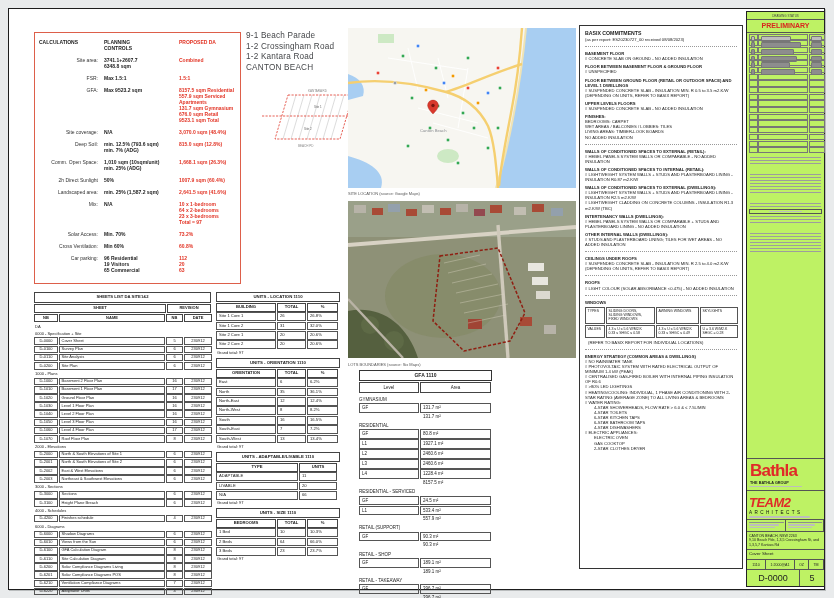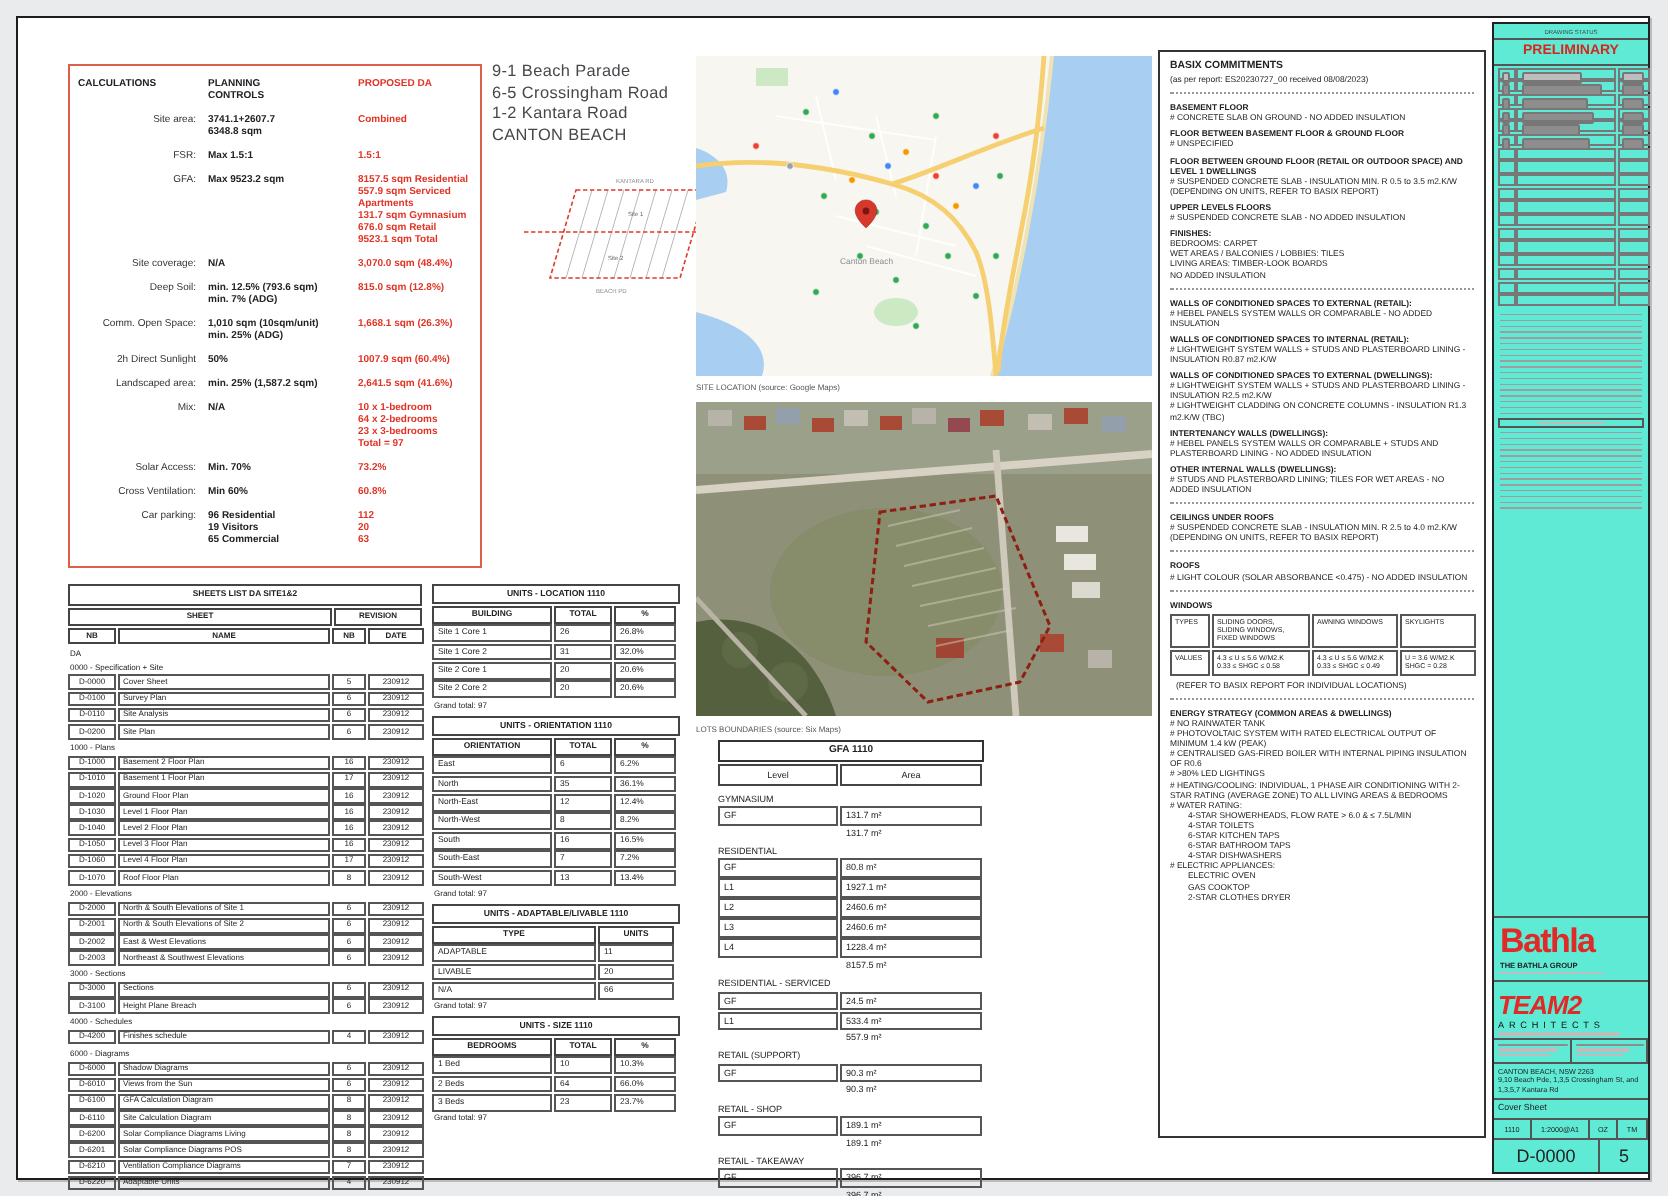--- a/index.html
+++ b/index.html
@@ -56,21 +56,21 @@
   .bx-sub{margin-top:1px}
   .t-h{font-weight:bold;margin-top:3px}
   .t-d{border-top:1px dotted #999;margin:4px 0;height:0}
   .t-i{padding-left:9px}
   .t-n{margin-top:2px;padding-left:3px}
   .wtab{margin-top:2px;font-size:3.5px;line-height:4.1px}
   .wrow{display:grid;grid-template-columns:20px 49px 43px 38px;column-gap:1px;margin-bottom:0.6px}
   .wrow div{border:0.5px solid #555;padding:1.5px;white-space:pre-line}
 
   
-  .tb{left:737px;top:2px;width:79px;height:576px;border:1px solid #222;box-sizing:border-box;font-size:3.5px;background:#5eead4}
+  .tb{left:737px;top:2px;width:79px;height:576px;border:1px solid #222;box-sizing:border-box;font-size:3.5px;background:#bef264}
   .tb-status{text-align:center;border-bottom:0.5px solid #555;padding:1.5px 0;font-size:3px;color:#444}
   .tb-prelim{color:#d9251d;font-weight:bold;text-align:center;font-size:7px;padding:2px 0 2.5px;border-bottom:0.5px solid #555}
   .rev-row{display:grid;grid-template-columns:9px 50px 16px;column-gap:0.6px;margin-bottom:0.5px}
   .rev-row div{border:0.5px solid #777;height:4.2px}
   .revs{padding:1px 1.5px}
   .bar{height:1.5px;background:#8d8d8d;border-radius:1px;margin:1px 1.5px}
   .bar.lt{background:#bdbdbd}
   .tb-notes{height:50px;margin:2px 3px;background:repeating-linear-gradient(to bottom,#9d9d9d 0,#9d9d9d .7px,transparent .7px,transparent 2.9px)}
   .tb-mid{border:0.5px solid #555;margin:2px 2px;padding:1px 6px}
   .tb-bottom{position:absolute;left:0;right:0;bottom:0;border-top:0.5px solid #555}
@@ -581,21 +581,21 @@
         <div>3 Beds</div>
           <div>23</div>
           <div>23.7%</div>
       </div>
     </div>
     <div class="ut-foot">Grand total: 97</div>
   </div>
 
   <div class="abs address">
     <div>9-1 Beach Parade</div>
-    <div>6-5 Crossingham Road</div>
+    <div>1-2 Crossingham Road</div>
     <div>1-2 Kantara Road</div>
     <div>CANTON BEACH</div>
   </div>
 
   <svg class="abs" style="left:247px;top:76px" width="114" height="68" viewBox="0 0 114 68">
     <g stroke="#999" stroke-width="0.35">
       <line x1="40" y1="10" x2="27" y2="54"></line>
         <line x1="48" y1="10" x2="35" y2="54"></line>
       <line x1="56" y1="10" x2="43" y2="54"></line>
         <line x1="64" y1="10" x2="51" y2="54"></line>

